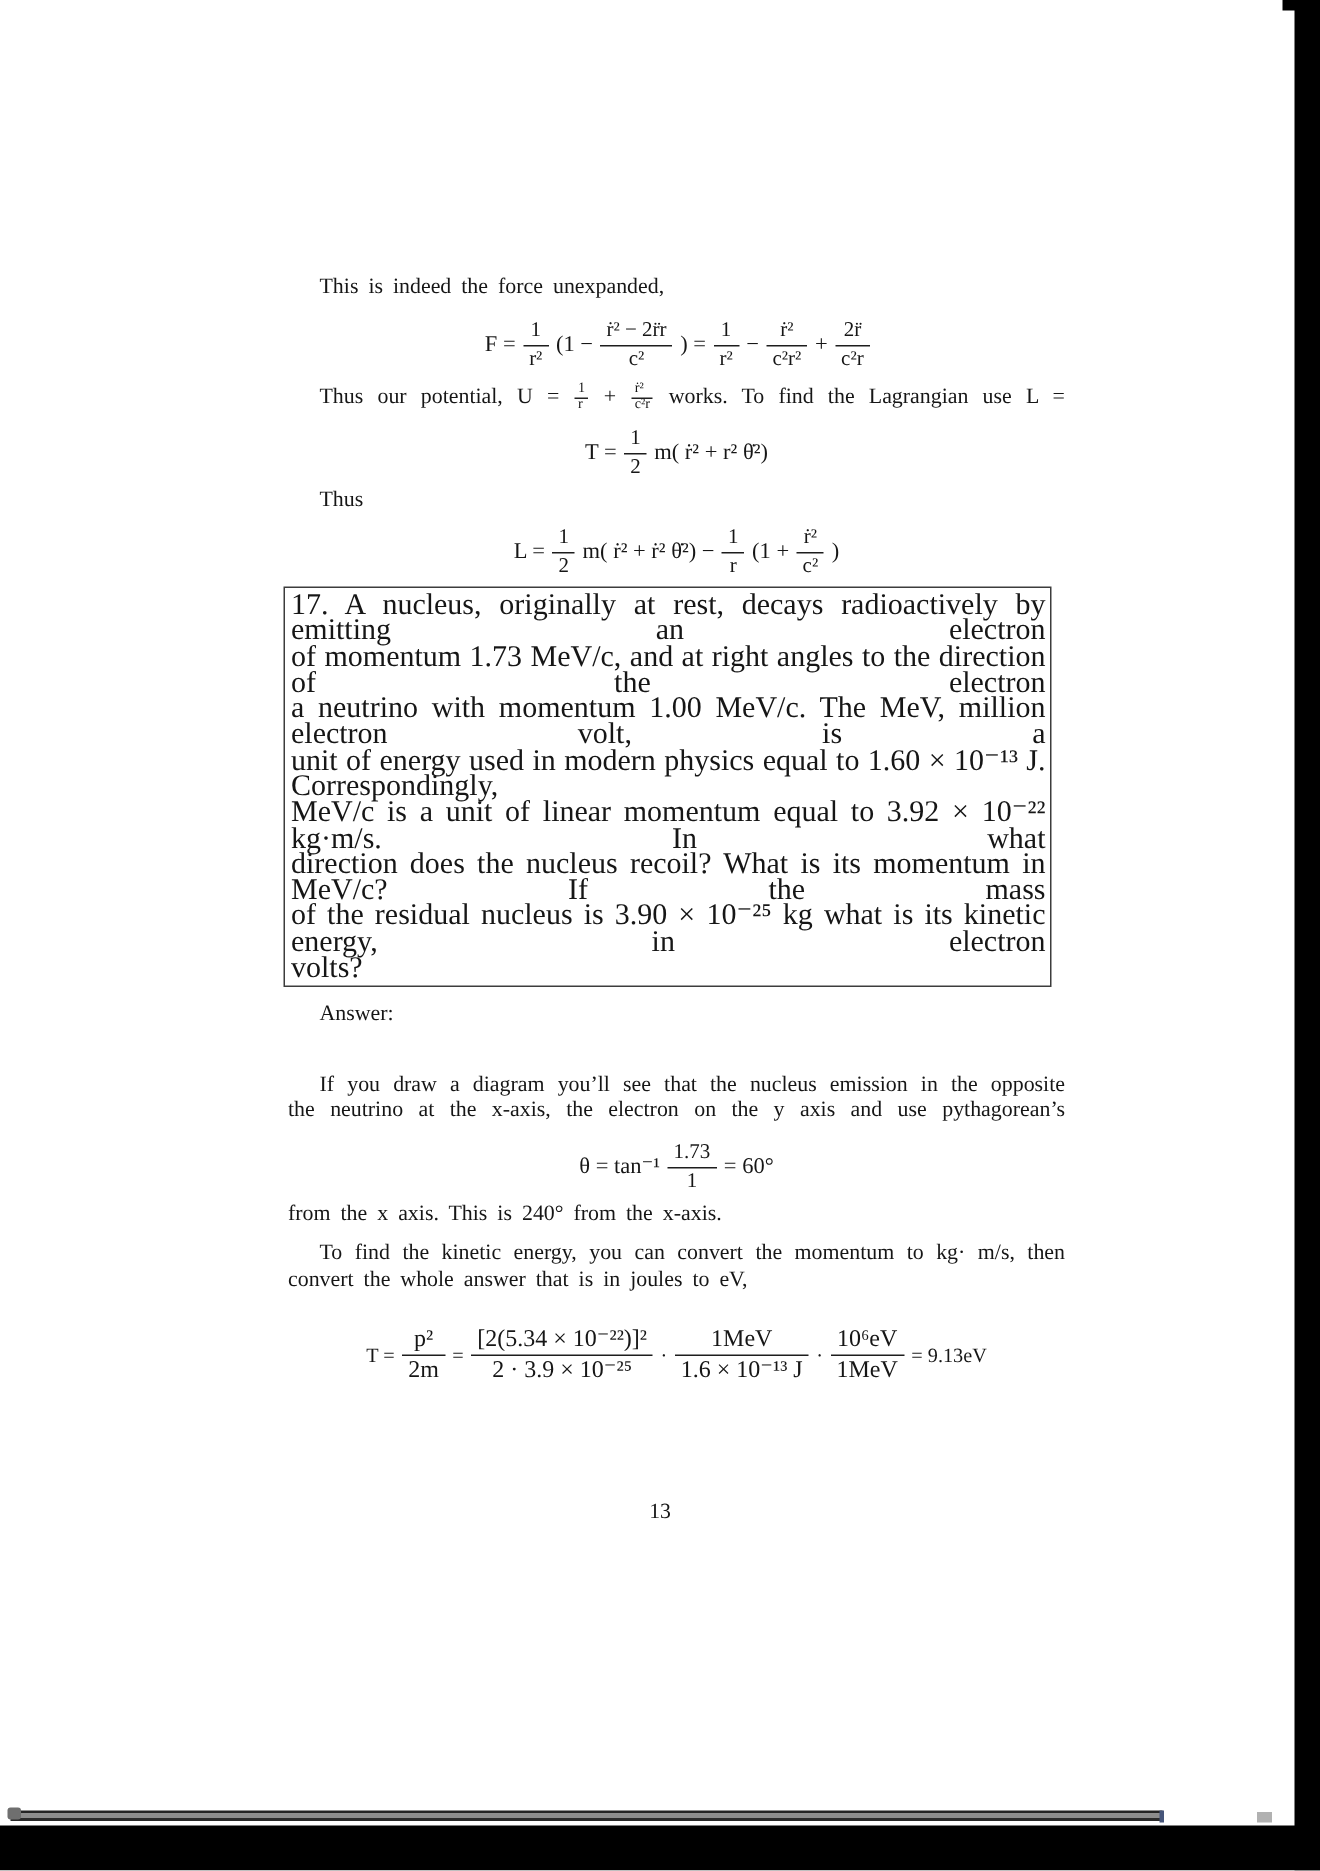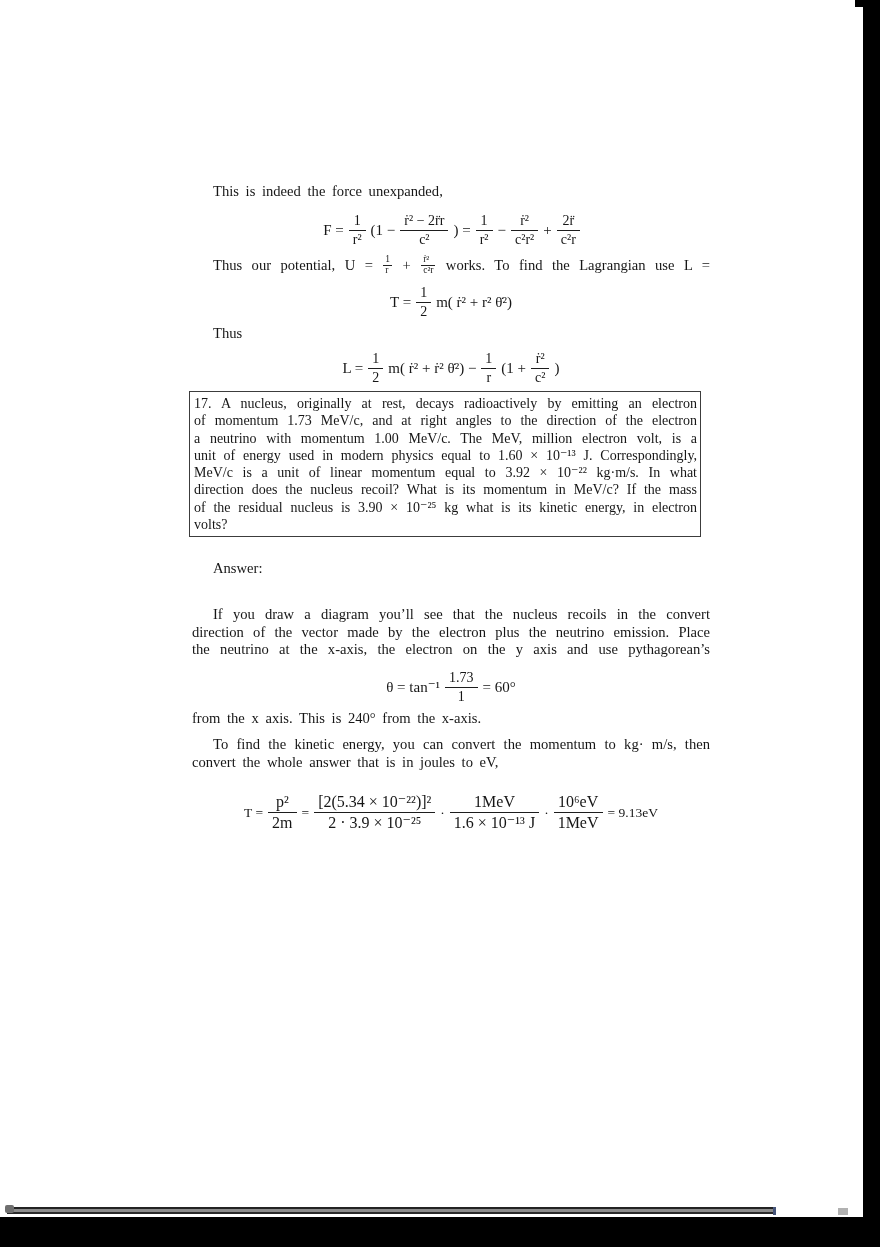--- a/index.html
+++ b/index.html
@@ -20,30 +20,30 @@
   .frac{display:inline-block;vertical-align:middle;text-align:center;font-size:14px;line-height:1.15;margin:0 2px;}
   .frac .num{display:block;border-bottom:1px solid #1d1d1d;padding:0 4px 1px;}
   .frac .den{display:block;padding:1px 4px 0;}
   
   .ifrac{display:inline-block;vertical-align:-0.35em;text-align:center;font-size:9.5px;line-height:1.05;margin:0 1px;}
   .ifrac .num{display:block;border-bottom:1px solid #222;padding:0 2px;}
   .ifrac .den{display:block;padding:0 2px;}
   
   .problem-box{
     margin-left:-3px;width:503px;border:1px solid #3c3c3c;
-    padding:3px 3px 3px 4px;font-size:14px;line-height:17.3px;
+    padding:3px 3px 3px 4px;font-size:20px;line-height:17.3px;
   }
   .eq-force{margin-top:13px;}
   .para-pot-l1{margin-top:7px;}
   .para-pot-l2{margin-top:3px;}
   .eq-kinetic{margin-top:9px;}
   .thus-line{margin-top:4px;}
   .eq-lagrangian{margin-top:9px;}
   .problem-box{margin-top:5px;}
-  .answer-line{margin-top:23px;}
+  .answer-line{margin-top:10px;}
   .para-ans-first{margin-top:29px;}
   .eq-theta{margin-top:12px;}
   .from-axis{margin-top:5px;}
   .para-conv-l1{margin-top:9px;}
   .eq-final{margin-top:22px;font-size:13.5px;}
   .eq-final .frac{font-size:16px;}
   .page-number{position:absolute;left:0;top:1000px;width:880px;text-align:center;font-size:14.5px;}
   
   .edge-right{position:absolute;top:0;left:863px;width:17px;height:1247px;background:#000;}
   .edge-notch{position:absolute;top:0;left:855px;width:25px;height:7px;background:#000;}
@@ -91,39 +91,39 @@
       <div class="jline">a neutrino with momentum 1.00 MeV/c. The MeV, million electron volt, is a</div>
       <div class="jline">unit of energy used in modern physics equal to 1.60 × 10⁻¹³ J. Correspondingly,</div>
       <div class="jline">MeV/c is a unit of linear momentum equal to 3.92 × 10⁻²² kg·m/s. In what</div>
       <div class="jline">direction does the nucleus recoil? What is its momentum in MeV/c? If the mass</div>
       <div class="jline">of the residual nucleus is 3.90 × 10⁻²⁵ kg what is its kinetic energy, in electron</div>
       <div class="lline">volts?</div>
     </div>
 
     <p class="line indent wsp lline answer-line">Answer:</p>
 
-    <div class="line indent jline para-ans-first">If you draw a diagram you’ll see that the nucleus recoils in the convert</div>
-    <div class="line jline">direction of the vector made by the electron plus the neutrino emission. Place</div>
+    <div class="line indent jline para-ans-first">If you draw a diagram you’ll see that the nucleus emission in the opposite</div>
     <div class="line jline">the neutrino at the x-axis, the electron on the y axis and use pythagorean’s</div>
 
     <div class="equation eq-theta">
       <span class="tok">θ =  tan⁻¹</span><span class="frac"><span class="num">1.73</span><span class="den">1</span></span><span class="tok">=  60°</span>
     </div>
 
     <p class="line wsp lline from-axis">from the x axis. This is 240° from the x-axis.</p>
 
     <div class="line indent jline para-conv-l1">To find the kinetic energy, you can convert the momentum to kg· m/s, then</div>
     <p class="line wsp lline">convert the whole answer that is in joules to eV,</p>
 
     <div class="equation eq-final">
       <span class="tok">T =</span><span class="frac"><span class="num">p²</span><span class="den">2m</span></span><span class="tok">=</span><span class="frac"><span class="num">[2(5.34 × 10⁻²²)]²</span><span class="den">2 · 3.9 × 10⁻²⁵</span></span><span class="tok">·</span><span class="frac"><span class="num">1MeV</span><span class="den">1.6 × 10⁻¹³ J</span></span><span class="tok">·</span><span class="frac"><span class="num">10⁶eV</span><span class="den">1MeV</span></span><span class="tok">= 9.13eV</span>
     </div>
 
   </div>
 
+  <div class="page-number">13</div>
 
   <div class="edge-notch"></div>
   <div class="edge-right"></div>
   <div class="scan-line-1"></div>
   <div class="scan-line-2"></div>
   <div class="scan-line-3"></div>
   <div class="scan-line-end"></div>
   <div class="scan-blob-left"></div>
   <div class="scan-speck"></div>
   <div class="bottom-band"></div>

